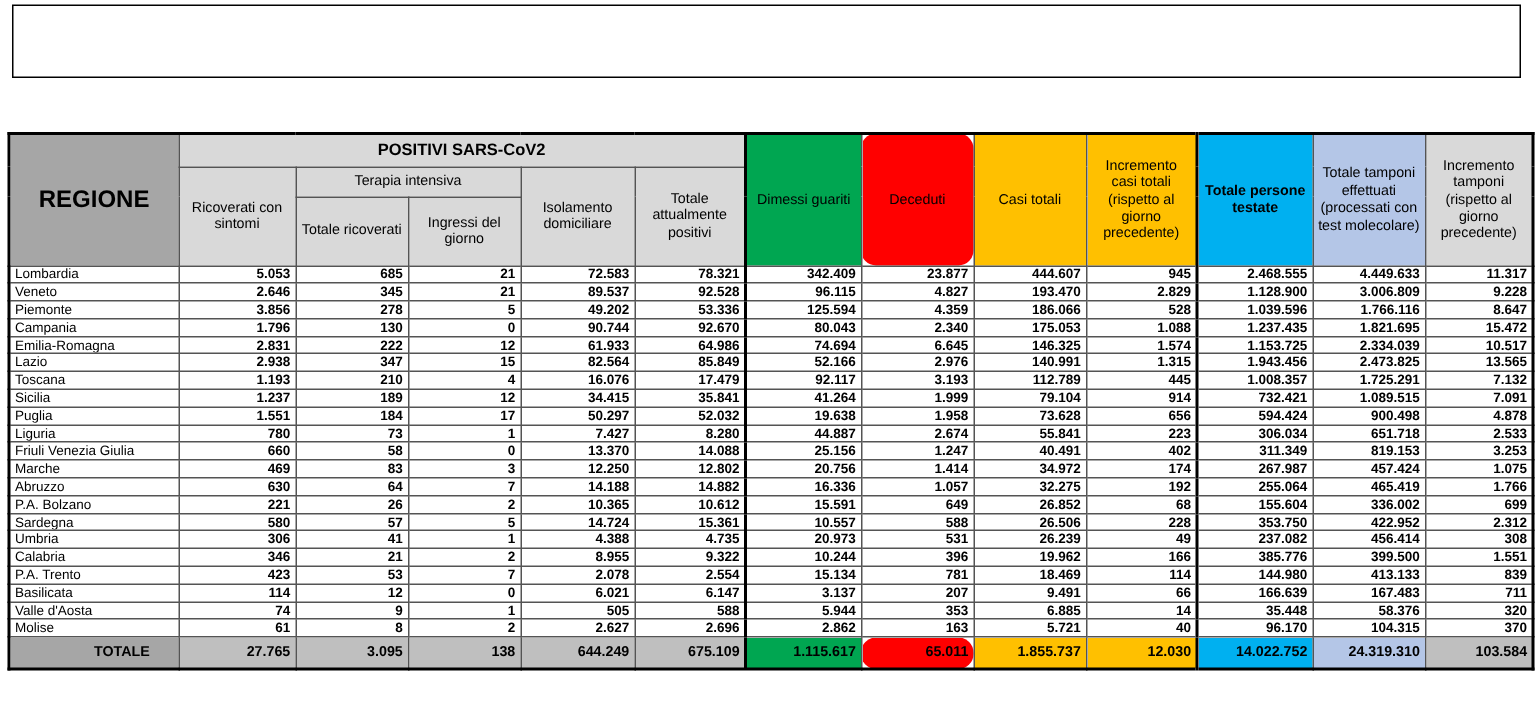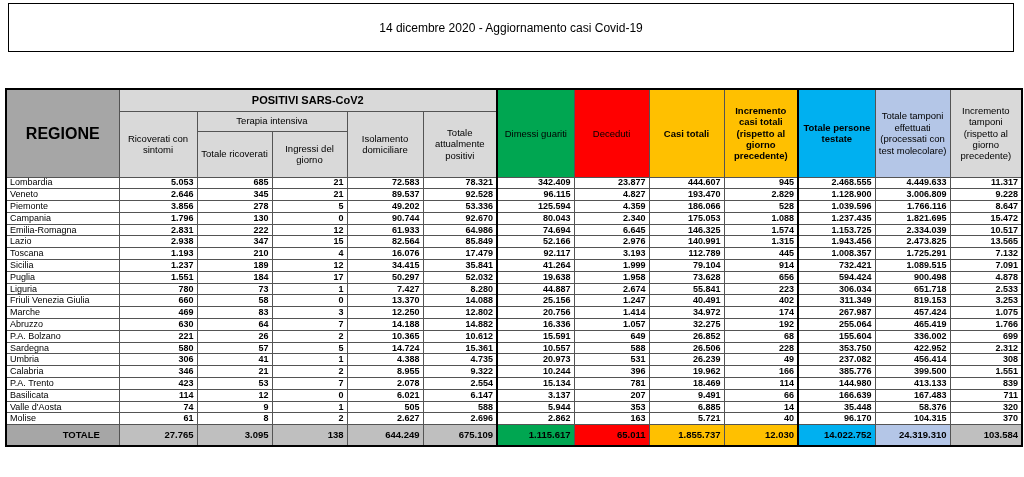--- a/index.html
+++ b/index.html
@@ -24,36 +24,35 @@
     font-size:9.5px; font-weight:normal; line-height:1.2;
     padding:1px 3px; text-align:center;
   }
   tr.h1 { height:22px; } tr.h2 { height:20px; } tr.h3 { height:46px; }
   .h-regione { font-weight:bold; font-size:16px; }
   .h-group   { font-weight:bold; font-size:11px; }
   .bg-dgray  { background:var(--header_dark_gray); }
   .bg-lgray  { background:var(--header_light_gray);margin-left:36px; }
   .bg-gray2  { background:var(--total_gray);margin-left:16px; }
   .bg-green  { background:var(--green); }
-  .bg-red    { background:var(--red); }
-  .bg-yellow { background:var(--yellow);font-weight:bold; }
+  .bg-red    { background:var(--red);border-radius:10px; }
+  .bg-yellow { background:var(--yellow); }
   .bg-cyan   { background:var(--cyan);font-weight:bold; }
   .bg-peri   { background:var(--periwinkle); }
   tbody td { font-size:9px; height:11.8px; padding:0 3px; white-space:nowrap; line-height:1; }
   tbody td.region { text-align:left; }
   tbody td.num    { text-align:right; font-weight:bold; }
   tr.total-row td { height:21px; font-weight:bold; font-size:9.5px; }
   tr.total-row td.label { text-align:center;padding-left:40px; }
   .thick-left { border-left:2px solid #000 !important; }
 </style>
 </head>
 <body>
 
 <div class="title-box">
-  <div>14 dicembre 2020 - Aggiornamento casi Covid-19</div>
 </div>
 
 <table class="covid-table">
   <colgroup>
     <col style="width:113px">
       <col style="width:78px">
       <col style="width:75px">
       <col style="width:75px">
     <col style="width:76px">
       <col style="width:74px">

